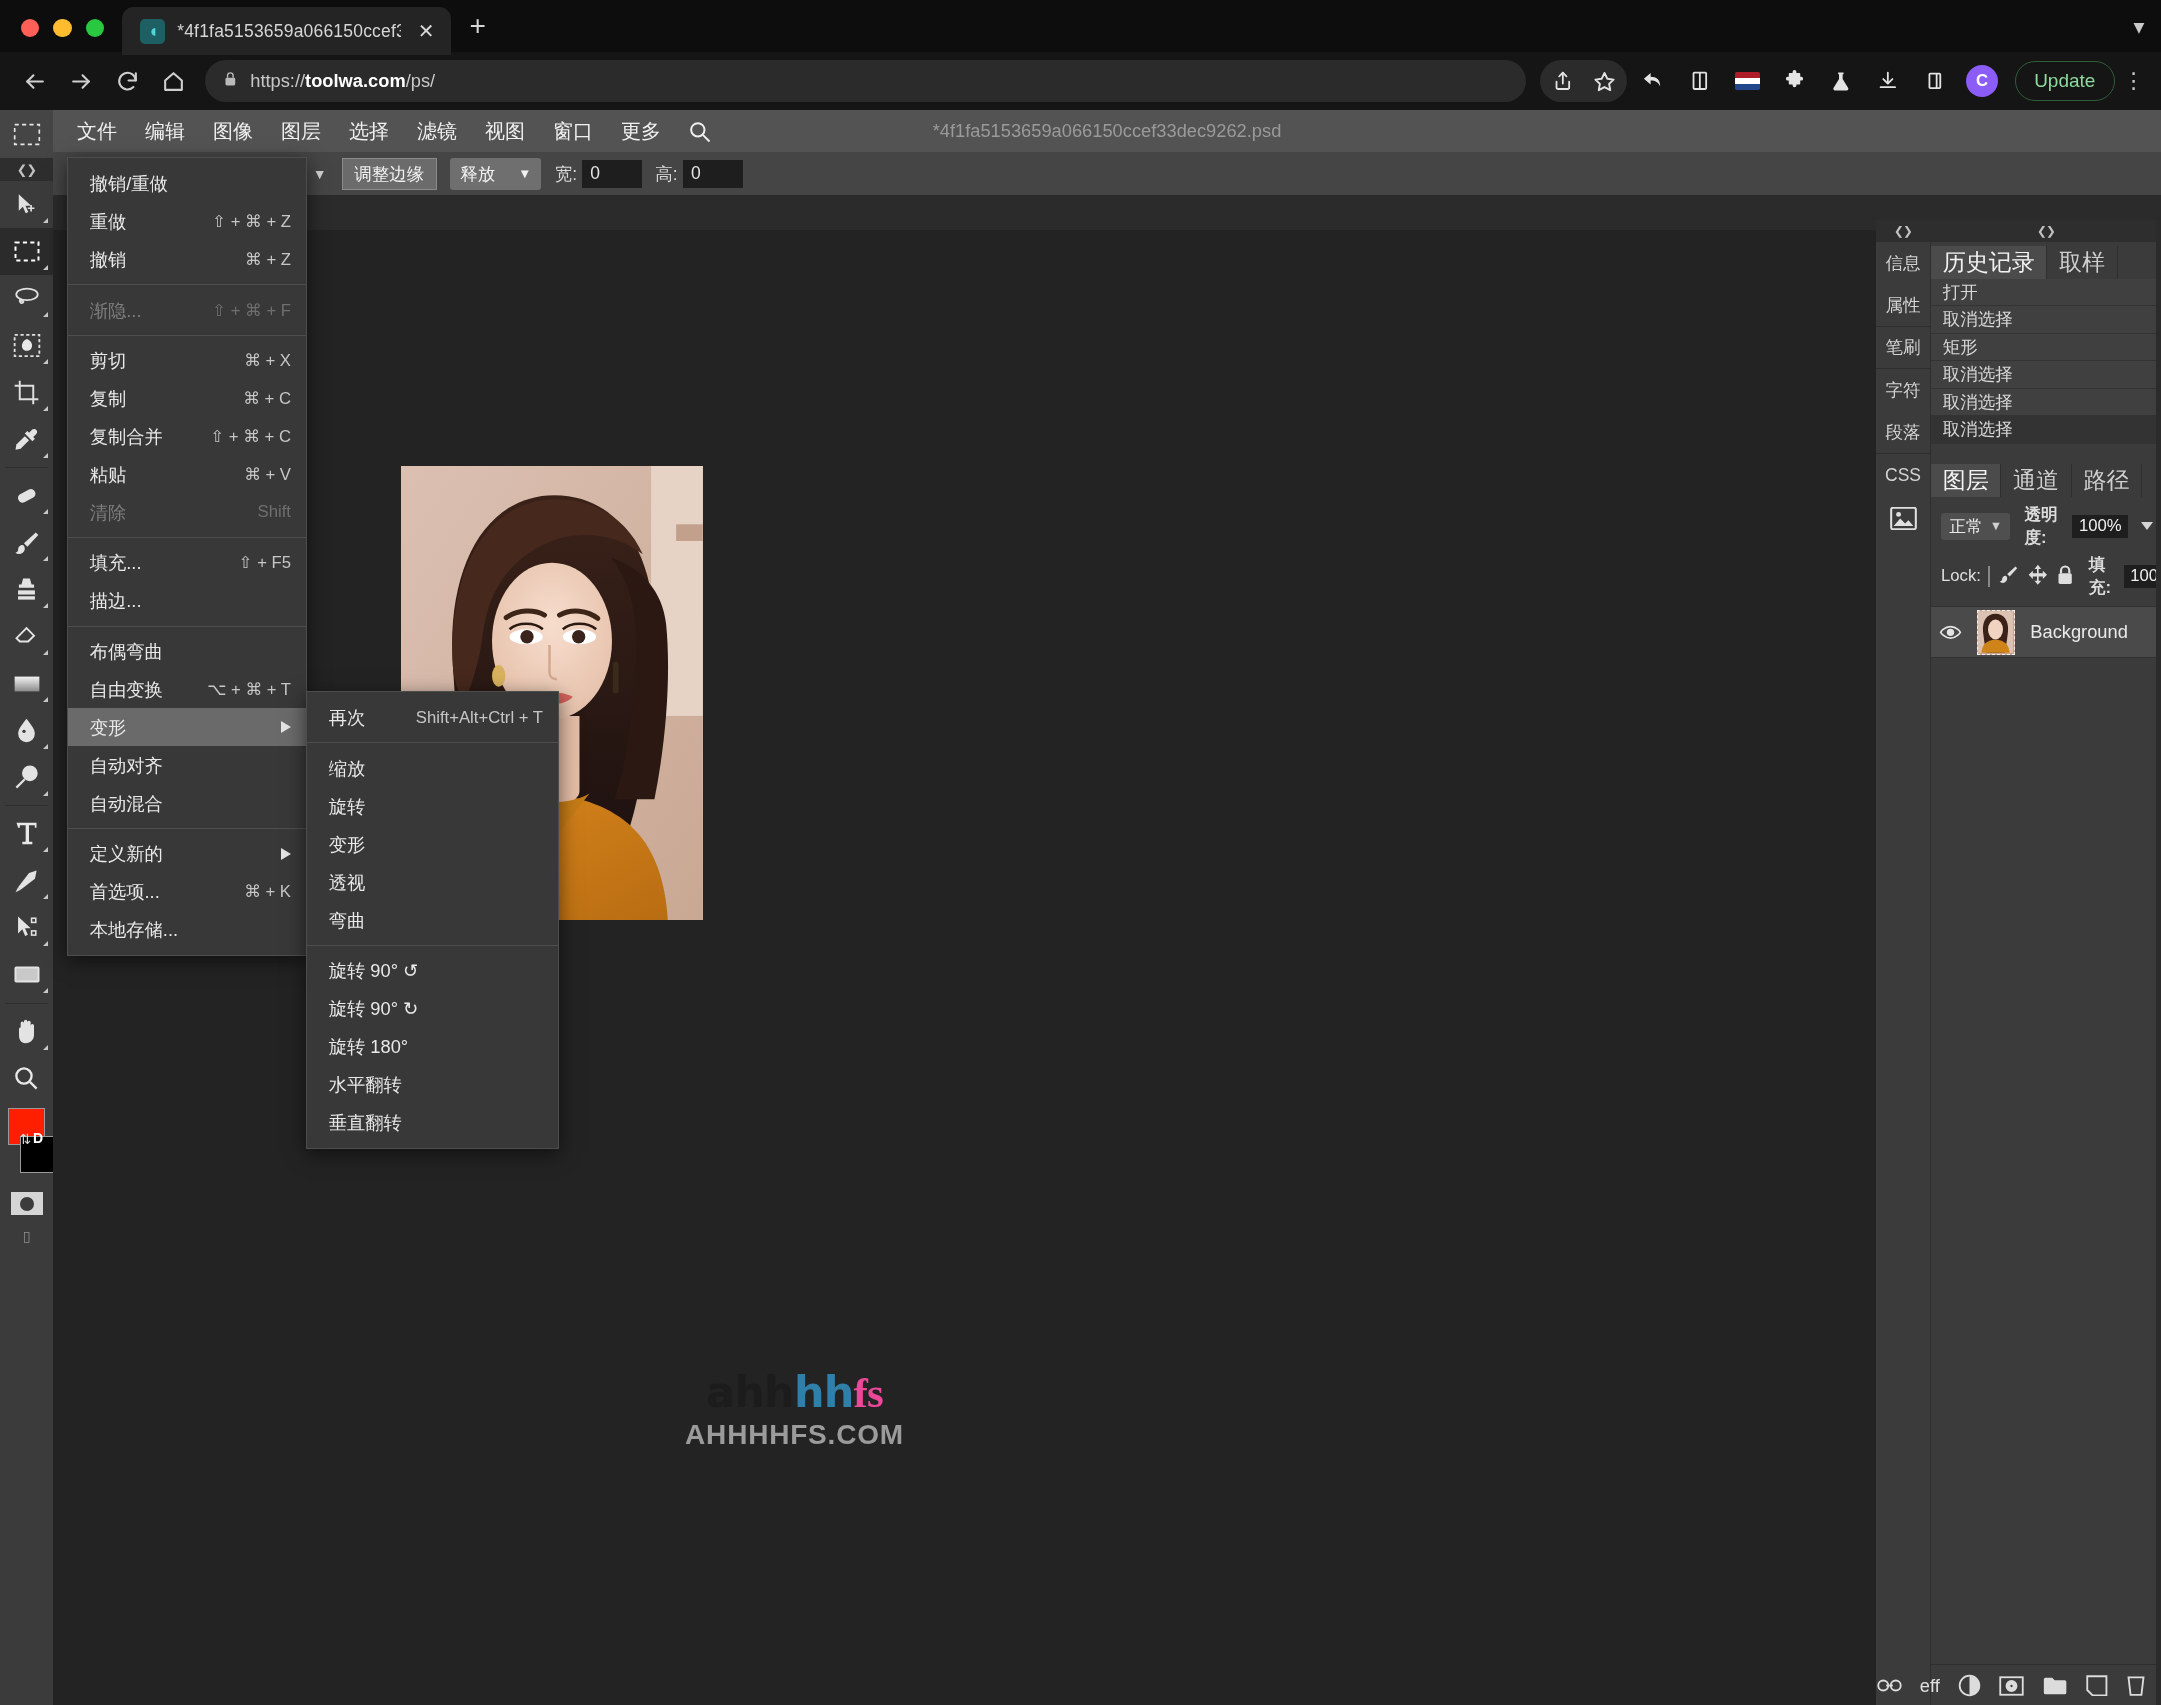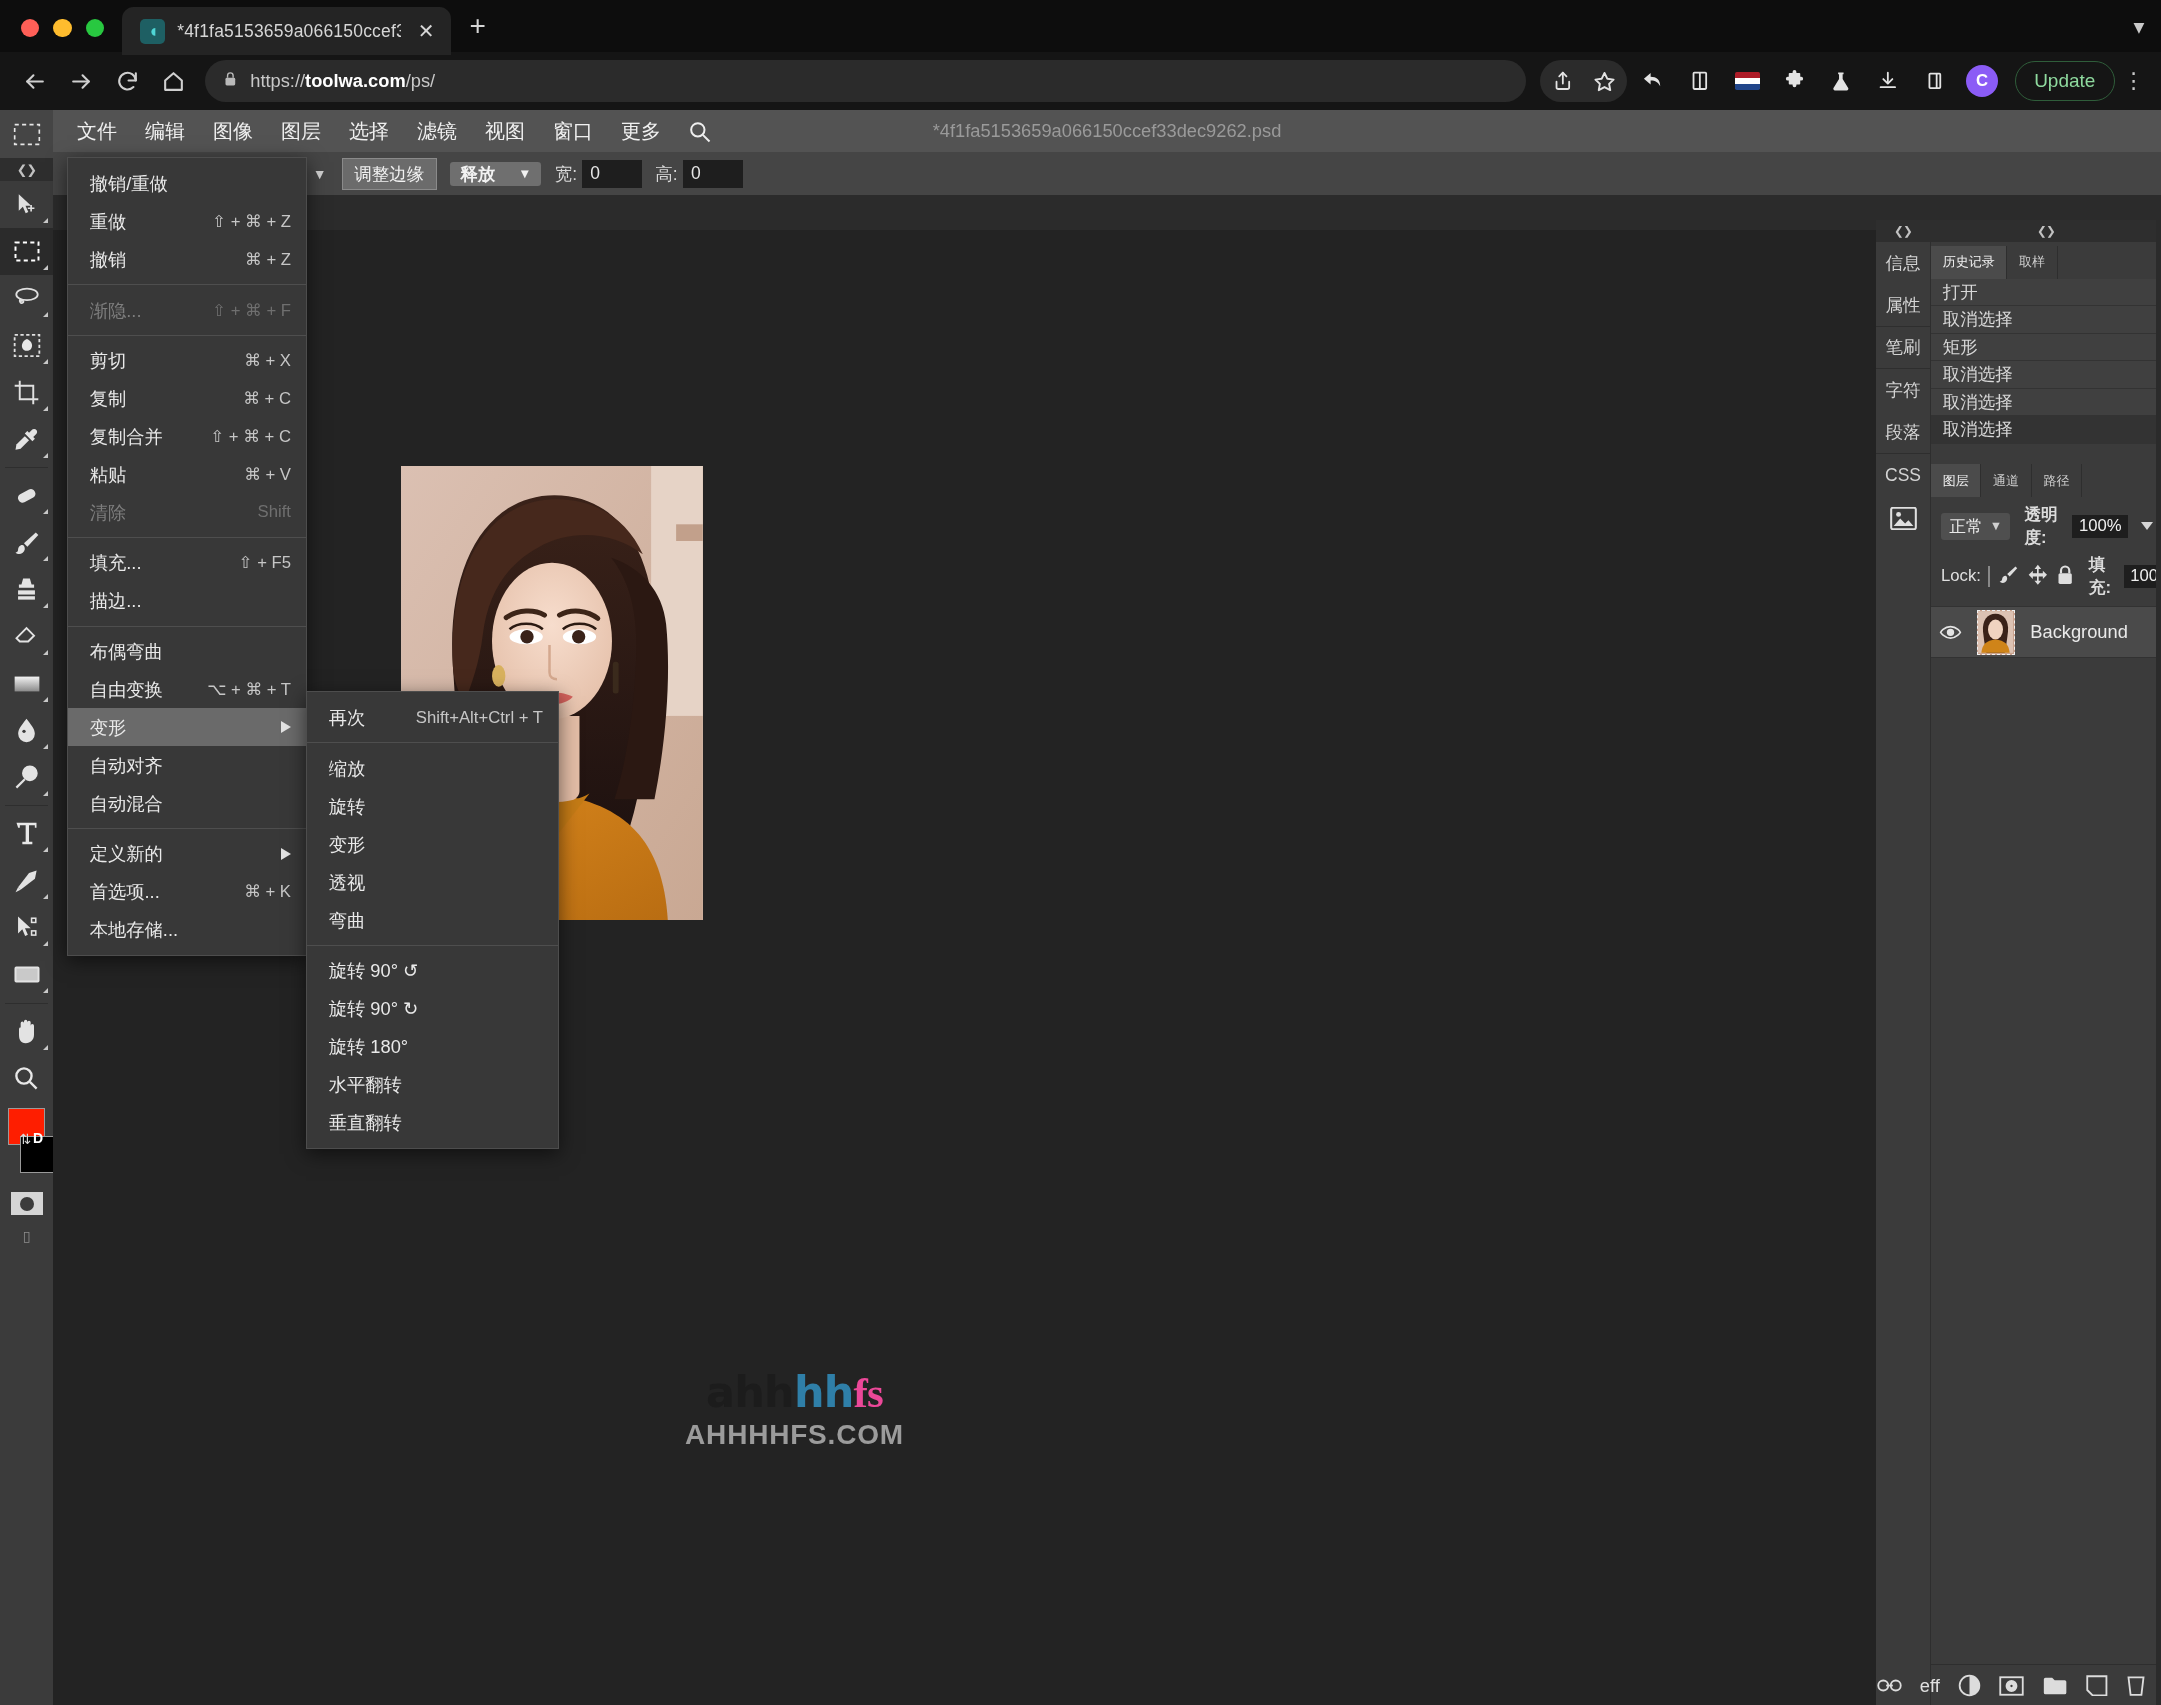--- a/index.html
+++ b/index.html
@@ -116,21 +116,21 @@
     display:flex; align-items:center; padding:0 8.3px; min-width:60px;
   }
   .opt-caret { color:#cfcfcf; font-size:14px; padding:0 10px; }
   .opt-btn {
     background:#6b6b6b; border:0.8px solid #8a8a8a; color:#f2f2f2;
     font-size:17.5px; height:32px; display:flex; align-items:center; padding:0 11.7px;
     margin-left:5px;
   }
   .opt-select {
     background:#6f6f6f; border-radius:3.3px; color:#f2f2f2; font-size:17.5px;
-    height:24px; display:flex; align-items:center; gap:23px; padding:0 10px; margin-left:13.3px;font-weight:bold;
+    height:32px; display:flex; align-items:center; gap:23px; padding:0 10px; margin-left:13.3px;
   }
   .opt-lbl { color:#d8d8d8; font-size:17.5px; margin-left:13.3px; margin-right:5px; }
 
   
   .ps-doctabs {
     position:absolute; left:0; top:85px; right:0; height:35px; background:#2b2b2b;
   }
   .doc-tab {
     position:absolute; left:133px; top:0; height:35px; background:#4a4a4a;
     display:flex; align-items:center; gap:11.7px; padding:0 13.3px;
@@ -231,21 +231,21 @@
   .rail-sep { height:0.8px; background:#2e2e2e; }
   .rail-icon { height:45px; display:flex; align-items:center; justify-content:center; }
 
   .panels { flex:1; display:flex; flex-direction:column; min-width:0; }
   .panel-collapse {
     height:21.7px; background:#2e2e2e; display:flex; align-items:center;
     justify-content:center; color:#c2c2c2; font-size:11.7px; letter-spacing:-0.8px;
   }
   .panel-tabs { display:flex; background:#3b3b3b; height:37px; align-items:flex-end; }
   .ptab {
-    font-size:13px; color:#cfcfcf; padding:0 11.7px; height:33px;
+    font-size:23px; color:#cfcfcf; padding:0 11.7px; height:33px;
     display:flex; align-items:center; background:#3b3b3b;
     border-right:0.8px solid #2e2e2e;
     margin-top:40px;
   }
   .ptab.active { background:#4b4b4b; color:#f2f2f2; }
 
   .hist-list { background:#404040; }
   .hist-row {
     height:27.5px; display:flex; align-items:center; padding:0 11.7px;
     color:#d8d8d8; font-size:17.5px; border-bottom:0.8px solid #333;

